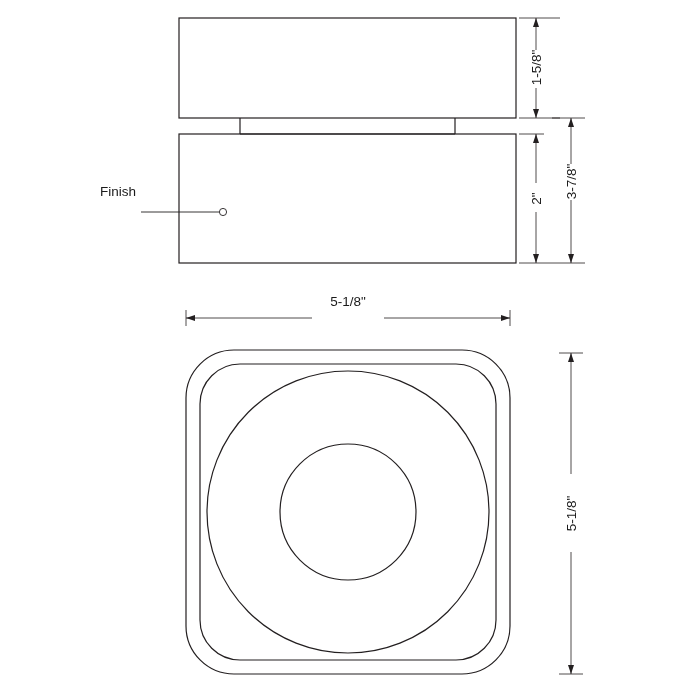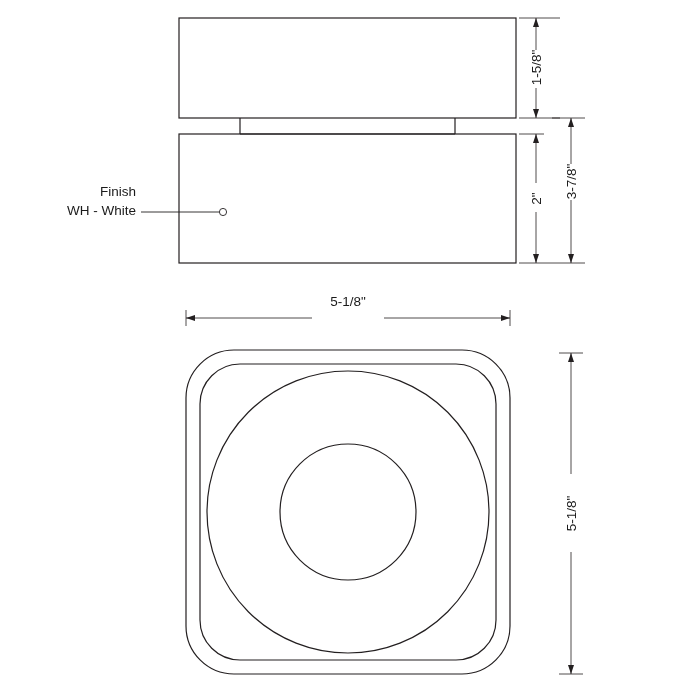--- a/index.html
+++ b/index.html
@@ -111,21 +111,20 @@
       <line x1="559" y1="674" x2="583" y2="674" stroke-width="0.8"></line>
       <line x1="571" y1="353" x2="571" y2="474" stroke-width="0.8"></line>
       <line x1="571" y1="552" x2="571" y2="674" stroke-width="0.8"></line>
       <polygon points="571,353 568,362 574,362" fill="#231f20" stroke="none"></polygon>
       <polygon points="571,674 568,665 574,665" fill="#231f20" stroke="none"></polygon>
     </g>
   </svg>
 
   <div class="callout-block">
     <div>Finish</div>
-    <div>WH - White</div>
   </div>
 
   <div class="lbl vert-rot" style="left: 506px; top: 59px; width: 60px; text-align: center;">1-5/8"</div>
 
   <div class="lbl vert-rot" style="left: 520px; top: 190px; width: 32px; text-align: center;">2"</div>
 
   <div class="lbl vert-rot" style="left: 538px; top: 173px; width: 66px; text-align: center;">3-7/8"</div>
 
   <div class="lbl lbl-center" style="left: 312px; top: 293px; width: 72px;">5-1/8"</div>
 

